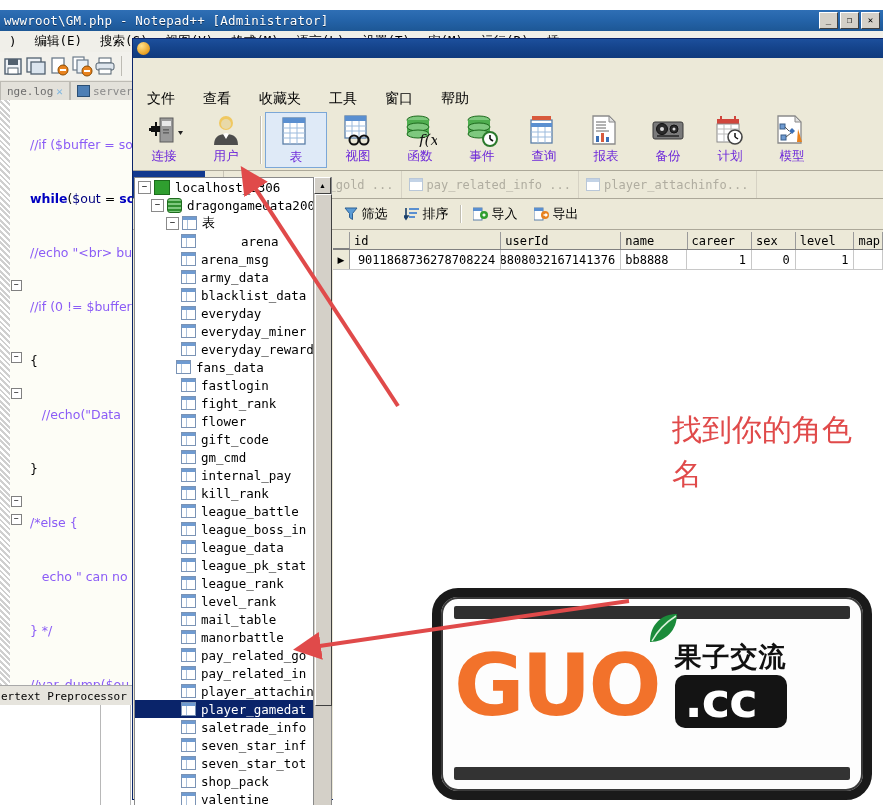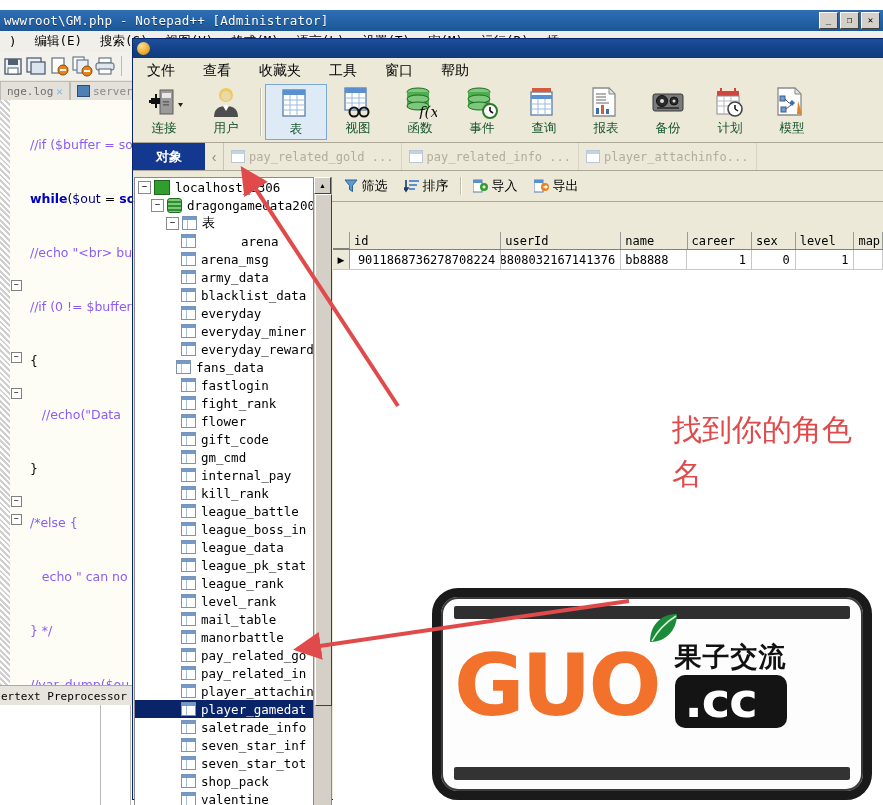--- a/index.html
+++ b/index.html
@@ -103,34 +103,34 @@
     display:flex;align-items:center;padding-left:4px;gap:5px;
   }
   #nav-title-ico{width:13px;height:13px;border-radius:50%;
     background:radial-gradient(circle at 35% 30%,#ffe08a,#e8a020 70%,#b06d00);}
   #nav-title-text{
     color:#fff;font-family:"DejaVu Sans Mono","Liberation Mono",monospace;
     font-size:12.5px;font-weight:bold;white-space:nowrap;letter-spacing:-.2px;
   }
   #nav-menubar{
     height:26px;background:#ece9d8;display:flex;align-items:center;
-    font-size:14px;color:#000;font-family:"DejaVu Sans","Liberation Sans",sans-serif;
+    font-size:14px;color:#000;font-family:"DejaVu Sans","Liberation Sans",sans-serif;margin-top:28px;
   }
   #nav-menubar span{padding:0 14px;white-space:nowrap;}
 
   #nav-toolbar{
     height:58px;background:#ece9d8;display:flex;align-items:flex-start;
     border-bottom:1px solid #aca899;position:relative;
   }
   .tbitem{
     width:62px;height:56px;display:flex;flex-direction:column;align-items:center;
     justify-content:flex-start;padding-top:3px;position:relative;
   }
   .tbitem.sel{background:#dfeaf7;border:1px solid #7ba7d7;box-sizing:border-box;}
-  .tblabel{font-size:12.5px;color:#14532d;margin-top:1px;font-family:Liberation Serif, serif;}
+  .tblabel{font-size:12.5px;color:#6d28d9;margin-top:1px;font-family:Liberation Serif, serif;}
   .tbico{width:34px;height:32px;position:relative;}
   #tb-sep{width:1px;height:48px;background:#c0bdb0;margin:4px 3px 0 3px;border-right:1px solid #fff;}
 
   
   #nav-objtabs{
     height:27px;background:#ece9d8;display:flex;align-items:stretch;
     border-bottom:1px solid #aca899;
   }
   #objtab{
     width:72px;background:#12398f;color:#fff;display:flex;align-items:center;justify-content:center;

